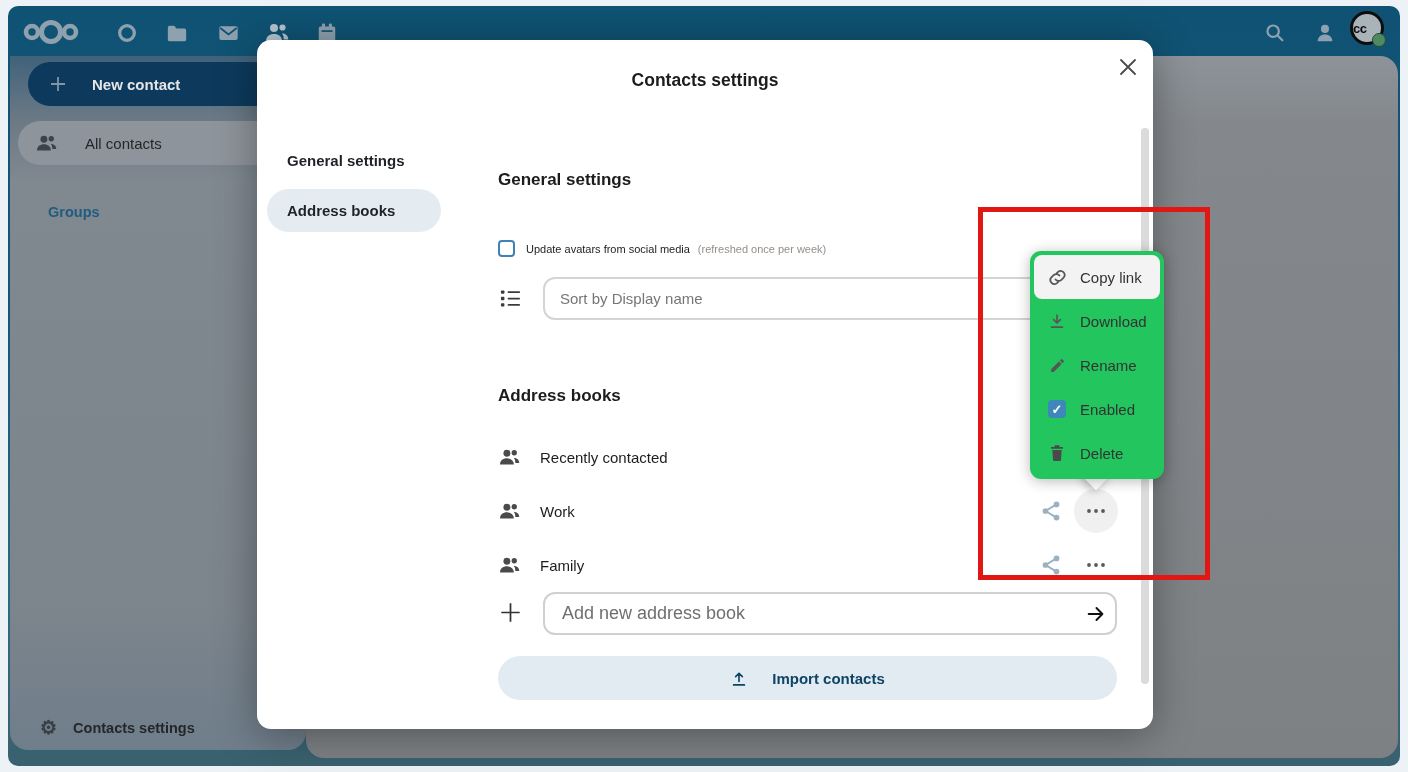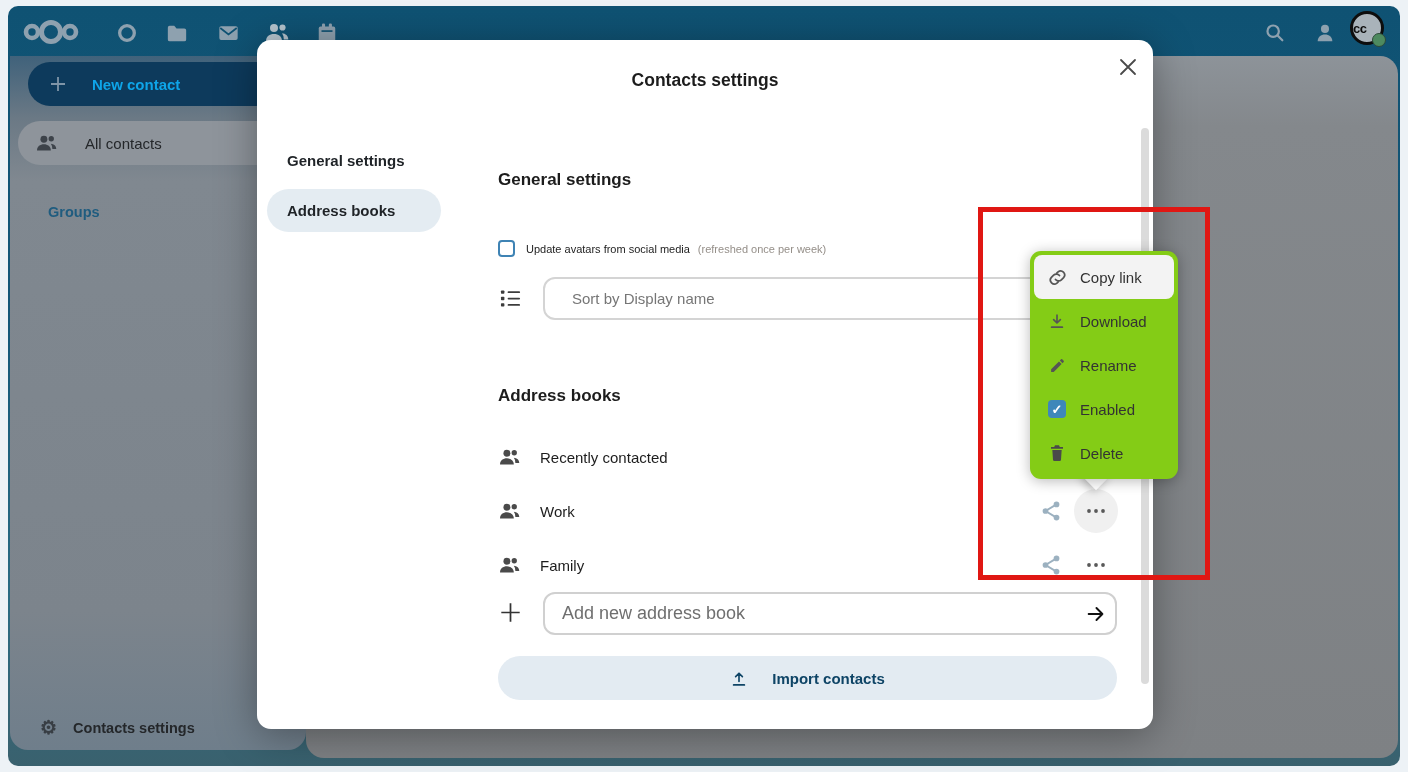--- a/index.html
+++ b/index.html
@@ -11,21 +11,21 @@
   #app-frame { left:8px; top:6px; width:1392px; height:760px; border-radius:10px;
     background:linear-gradient(180deg,#0f5273 0%,#135677 40%,#2b6b82 78%,#3a616e 100%); }
   #header { left:8px; top:6px; width:1392px; height:50px; display:flex; align-items:center; }
   .happicon { position:absolute; top:16px; }
   #sidebar { left:10px; top:56px; width:296px; height:694px; border-radius:0 0 18px 18px;
     background:linear-gradient(180deg,#40627b 0%,#6b7985 9%,#808890 18%,#7c848c 80%,#6f7e8b 100%); }
   #main-bg { left:306px; top:56px; width:1092px; height:702px; border-radius:18px;
     background:linear-gradient(180deg,#8d9399 0%,#84888c 10%,#7e8184 100%); }
 
   #new-contact-btn { left:18px; top:6px; width:250px; height:44px; border-radius:22px;
-    background:#0d3a5c; color:#0ea5e9; font-weight:bold; font-size:15px;
+    background:#0d3a5c; color:#e5e5e5; font-weight:bold; font-size:15px;
     display:flex; align-items:center; gap:26px; padding-left:22px; }
   #all-contacts { left:8px; top:65px; width:280px; height:44px; border-radius:22px;
     background:#8e949b; color:#24272a; font-size:15px;
     display:flex; align-items:center; gap:28px; padding-left:18px; }
   #groups-label { left:38px; top:148px; color:#1f5c7f; font-weight:bold; font-size:14.5px; }
   #contacts-settings { left:30px; top:660px; display:flex; align-items:center; gap:16px;
     color:#24272a; font-weight:bold; font-size:14.5px; }
   .gear-glyph { font-size:19px; color:#383e44; }
 
   
@@ -46,21 +46,21 @@
   #h-general { left:498px; top:170px; }
   #h-books   { left:498px; top:386px; }
 
   #avatar-row { left:498px; top:240px; display:flex; align-items:center; font-size:11px; }
   .cb-unchecked { width:17px; height:17px; border:2px solid #3e83b4; border-radius:4px; background:#fff; margin-right:11px; }
   .cb-label { color:#1d1d1d; }
   .cb-hint { color:#958f89; margin-left:8px; }
 
   #sort-row-icon { left:500px; top:288px; }
   #sort-select { left:543px; top:277px; width:574px; height:43px; border:2px solid #d4d4d4;
-    border-radius:12px; display:flex; align-items:center; padding-left:27px;
+    border-radius:12px; display:flex; align-items:center; padding-left:15px;
     font-size:15px; color:#767676; background:#fff;text-align:right; }
 
   .book-row { left:498px; width:619px; height:54px; display:flex; align-items:center; }
   .book-label { font-size:15px; color:#1d1d1d; margin-left:20px; }
   .row-icon { width:22px; display:flex; justify-content:center; }
   .share-btn { position:absolute; left:540px; width:26px; height:26px; display:flex;
     align-items:center; justify-content:center; }
   .dots-btn { position:absolute; left:576px; width:44px; height:44px; border-radius:50%;
     display:flex; align-items:center; justify-content:center; }
   .dots-active { background:#f0f0f0; }
@@ -72,21 +72,21 @@
   #add-input::placeholder { color:#6f6f6f; opacity:1; }
   #add-arrow { left:1074px; top:592px; width:43px; height:43px; display:flex; align-items:center; justify-content:center; }
 
   #import-btn { left:498px; top:656px; width:619px; height:44px; border-radius:22px; background:#e3ebf2;
     display:flex; align-items:center; justify-content:center; gap:24px;
     font-size:15px; font-weight:bold; color:#0e4466; }
 
   
   #menu-pointer { left:1086px; top:466px; width:20px; height:20px; background:#fff;
     transform:rotate(45deg); box-shadow:0 3px 8px rgba(0,0,0,.25); }
-  #popup-menu { left:1030px; top:251px; width:148px; height:228px; background:#84cc16; border-radius:11px;
+  #popup-menu { left:1030px; top:251px; width:134px; height:228px; background:#22c55e; border-radius:11px;
     box-shadow:0 2px 14px rgba(0,0,0,.28); padding:4px; }
   .menu-item { height:44px; display:flex; align-items:center; gap:13px; padding-left:13px;
     border-radius:8px; font-size:15px; color:#333; }
   .menu-item.hover { background:#f3f3f3; }
   .menu-icon { width:20px; display:flex; justify-content:center; align-items:center; }
   .cb-checked { width:18px; height:18px; background:#3e87ba; border-radius:4px; color:#fff;
     font-size:13px; font-weight:bold; display:flex; align-items:center; justify-content:center; }
 
   
   #red-box { left:978px; top:207px; width:232px; height:373px; border:5px solid #e01713; }

